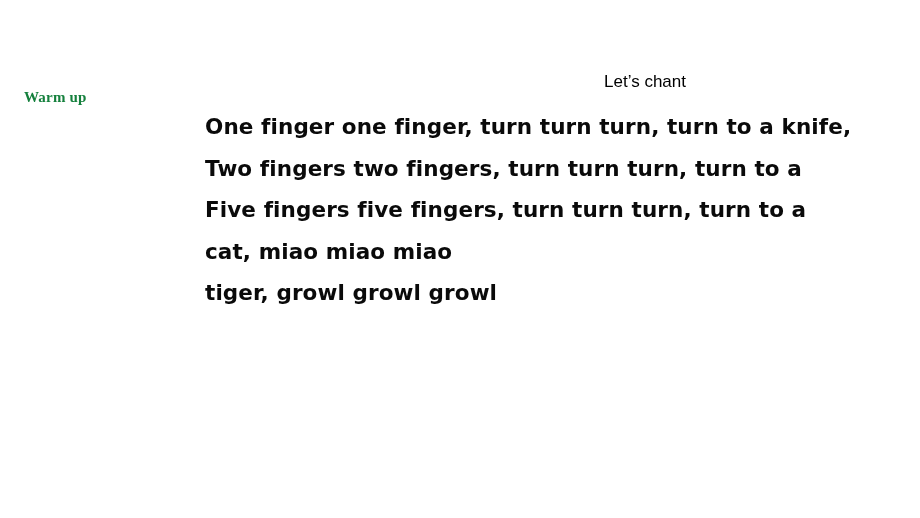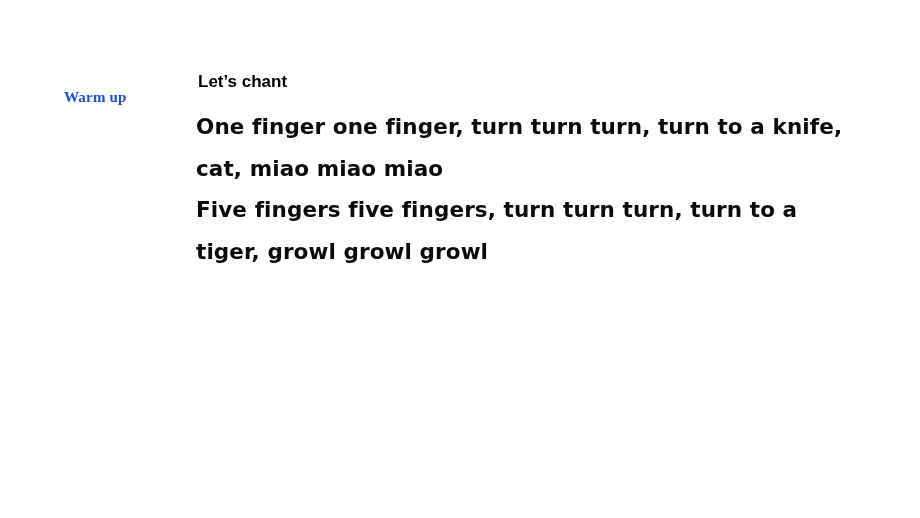--- a/index.html
+++ b/index.html
@@ -26,35 +26,34 @@
 
   
   #warmup-label {
     position: absolute;
     left: 24px;
     top: 88px;
     font-family: "Liberation Serif", "DejaVu Serif", serif;
     font-weight: bold;
     font-size: 15px;
     line-height: 18px;
-    color: #1d4ed8;
+    color: #15803d;
     white-space: nowrap;
     letter-spacing: 0.2px;
-    margin-left: 40px;
   }
 
   
   #chant-title {
     position: absolute;
-    left: 198px;
+    left: 186px;
     top: 71px;
     width: 500px;
-    text-align: left;
+    text-align: right;
     font-family: "Liberation Sans", "DejaVu Sans", sans-serif;
-    font-weight: bold;
+    font-weight: normal;
     font-size: 17px;
     line-height: 22px;
     color: #000000;
     white-space: nowrap;
   }
 
   
   #chant-body {
     position: absolute;
     left: 196px;
@@ -63,35 +62,37 @@
   }
 
   .chant-line {
     font-family: "DejaVu Sans", "Liberation Sans", sans-serif;
     font-weight: bold;
     font-size: 21.5px;
     line-height: 41.5px;
     color: #0a0a0a;
     white-space: nowrap;
     letter-spacing: 0.1px;
+    margin-left: 9px;
     -webkit-font-smoothing: antialiased;
   }
   .chant-line.indent-cont {
     letter-spacing: 0.1px;
   }
 </style>
 </head>
 <body>
 
 <div id="slide">
 
   <div id="warmup-label">Warm up</div>
 
   <div id="chant-title">Let’s chant</div>
 
   <div id="chant-body">
     <div class="chant-line">One finger one finger, turn turn turn, turn to a knife,</div>
+    <div class="chant-line">Two fingers two fingers, turn turn turn, turn to a</div>
+    <div class="chant-line">Five fingers five fingers, turn turn turn, turn to a</div>
     <div class="chant-line indent-cont">cat, miao miao miao</div>
-    <div class="chant-line">Five fingers five fingers, turn turn turn, turn to a</div>
     <div class="chant-line indent-cont">tiger, growl growl growl</div>
   </div>
 
 </div>
 
 </body></html>

